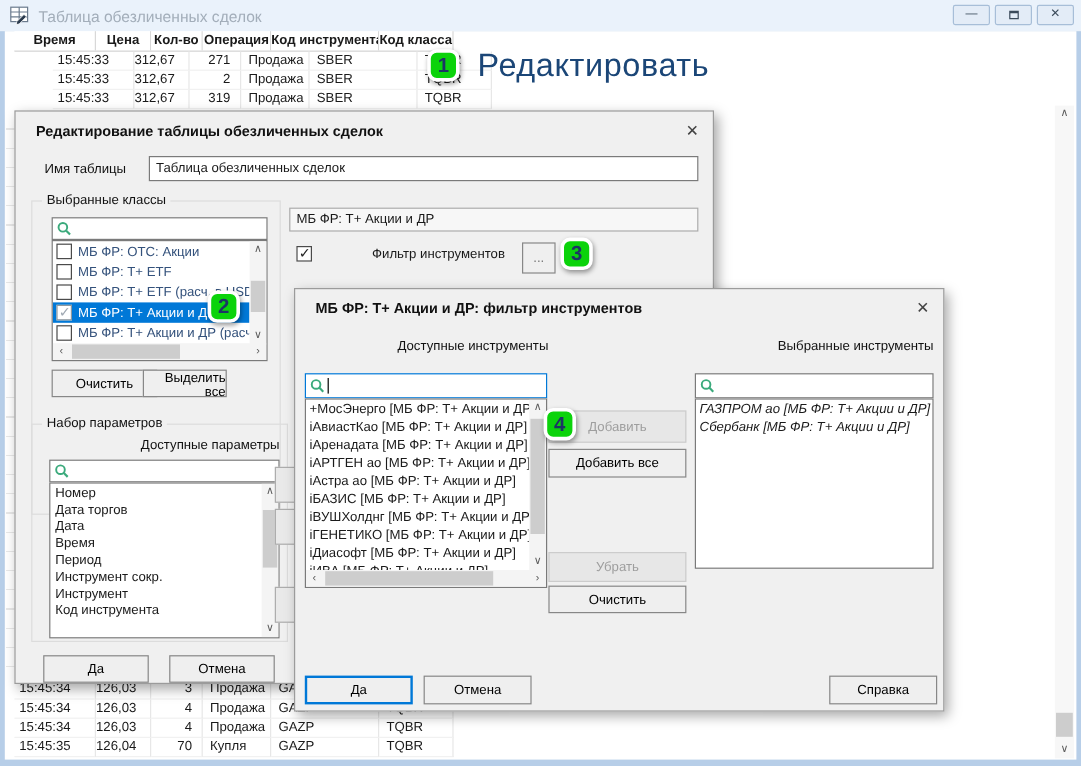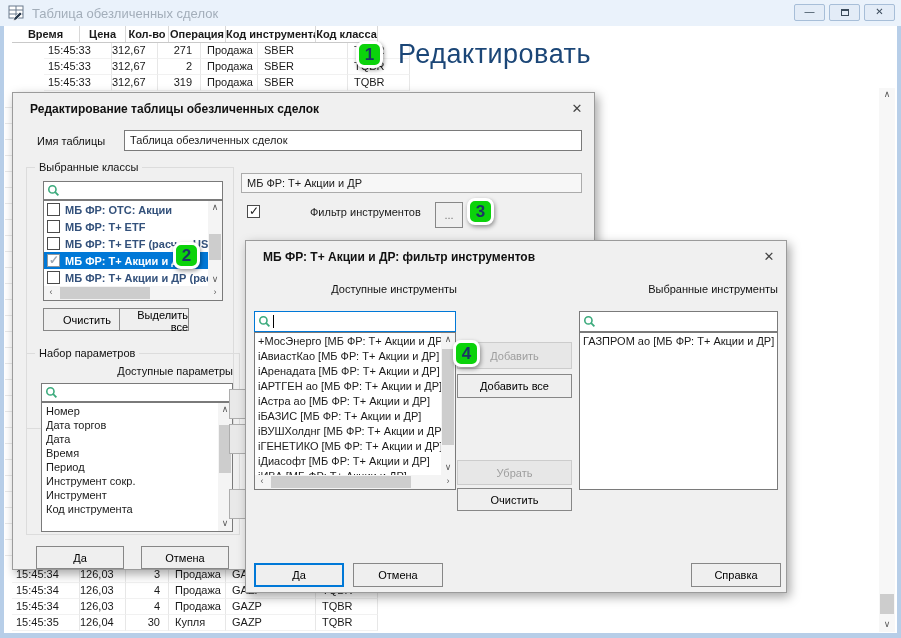--- a/index.html
+++ b/index.html
@@ -52,21 +52,21 @@
 
   .groupbox { position:absolute; border:1px solid #DCDCDC; }
   .legend { position:absolute; top:-7px; left:8px; background:#F0F0F0; padding:0 4px; font-size:11px; color:#111; white-space:nowrap; }
 
   .searchbox { position:absolute; background:#fff; border:1px solid #7A7A7A; display:flex; align-items:center; padding-left:3px; }
   .searchbox.focused { border-color:#0078D7; }
   .caret { width:1px; height:13px; background:#000; margin-left:2px; }
   .mag { width:13px; height:13px; flex:0 0 auto; }
 
   .listbox { position:absolute; background:#fff; border:1px solid #7A7A7A; overflow:hidden; }
-  .class-item { display:flex; align-items:center; height:17px; padding-left:3px; color:#33517B; white-space:nowrap;font-weight:bold; }
+  .class-item { display:flex; align-items:center; height:17px; padding-left:3px; color:#33517B; white-space:nowrap; }
   .class-item.selected { background:#0078D7; color:#fff; }
   .cb { flex:0 0 auto; width:13px; height:13px; background:#fff; border:1px solid #4A4A4A; margin-right:5px; position:relative; }
   .cb.checked::after { content:"✓"; position:absolute; left:1px; top:-2px; font-size:12px; color:#222; }
   .class-item.selected .cb { border-color:#8E989F; }
   .class-item.selected .cb.checked::after { color:#9FA8B2; }
   .ci-label { overflow:hidden; }
   .plain-item { height:14px; line-height:14px; padding-left:4px; white-space:nowrap; overflow:hidden; }
   .inst-item { height:15px; line-height:15px; padding-left:3px; white-space:nowrap; overflow:hidden; }
 
   .btn { position:absolute; background:#EFEFEF; border:1px solid #878787; font-family:"Liberation Sans",sans-serif; font-size:11px; color:#000; text-align:center; }
@@ -167,21 +167,21 @@
           <div class="td c1">126,03</div>
           <div class="td c2">4</div>
           <div class="td c3">Продажа</div>
           <div class="td c4">GAZP</div>
           <div class="td c5">TQBR</div>
         </div>
 
         <div class="trow">
           <div class="td c0">15:45:35</div>
           <div class="td c1">126,04</div>
-          <div class="td c2">30</div>
+          <div class="td c2">70</div>
           <div class="td c3">Купля</div>
           <div class="td c4">GAZP</div>
           <div class="td c5">TQBR</div>
         </div>
       </div>
     <div class="grid-sliver"></div>
   </div>
 
   <div class="vsb" style="left:879px; top:88px; width:16px; height:544px; background:#F7F7F7;">
     <span class="sb-btn" style="top:0;">∧</span>
@@ -343,23 +343,24 @@
   <button class="btn" style="left:211px; top:133px; width:115px; height:24px;">Добавить все</button>
   <button class="btn disabled" style="left:211px; top:219px; width:115px; height:25px;">Убрать</button>
   <button class="btn" style="left:211px; top:247px; width:115px; height:23px;">Очистить</button>
 
   <div class="searchbox" style="left:333px; top:70px; width:199px; height:21px;">
     <svg class="mag" viewBox="0 0 13 13">
         <circle cx="5.4" cy="5.4" r="3.6" fill="none" stroke="#3BAA7C" stroke-width="1.6"></circle>
         <line x1="8.2" y1="8.2" x2="11.4" y2="11.4" stroke="#3BAA7C" stroke-width="1.8"></line>
       </svg>
   </div>
-  <div class="listbox" style="left:333px; top:91px; width:199px; height:158px;">
+  <div class="listbox" style="left:333px; top:91px; width:199px; height:142px;font-style:italic;">
     <div style="position:absolute; left:0; top:1px; right:0; bottom:0; overflow:hidden;">
 
     <div class="inst-item">ГАЗПРОМ ао [МБ ФР: Т+ Акции и ДР]</div>
+        <div class="inst-item">Сбербанк [МБ ФР: Т+ Акции и ДР]</div>
       </div>
   </div>
 
   <button class="btn focused" style="left:8px; top:322px; width:90px; height:24px;">Да</button>
   <button class="btn" style="left:107px; top:322px; width:90px; height:24px;">Отмена</button>
   <button class="btn" style="left:445px; top:322px; width:90px; height:24px;">Справка</button>
 </div>
 
 </body></html>

